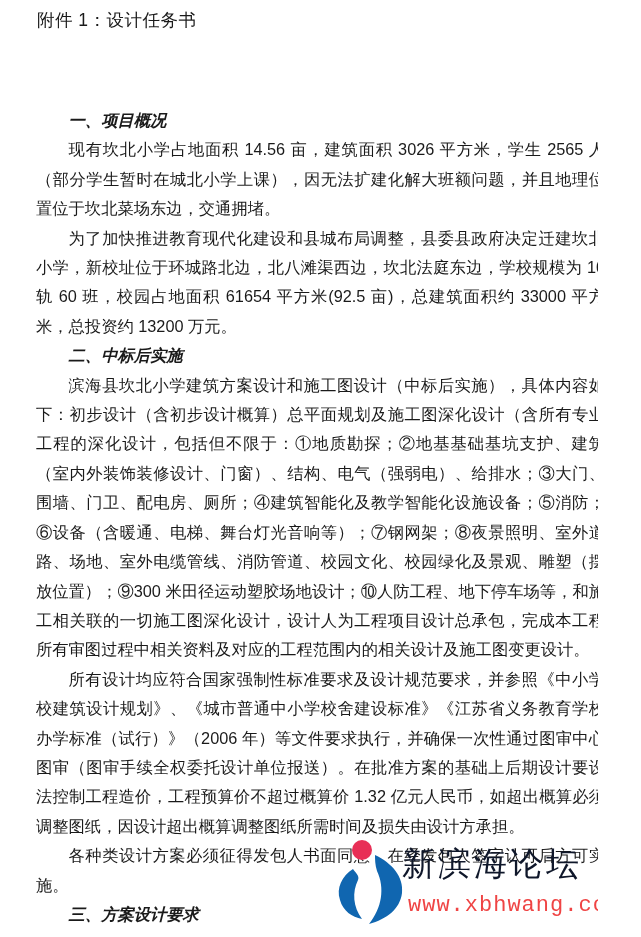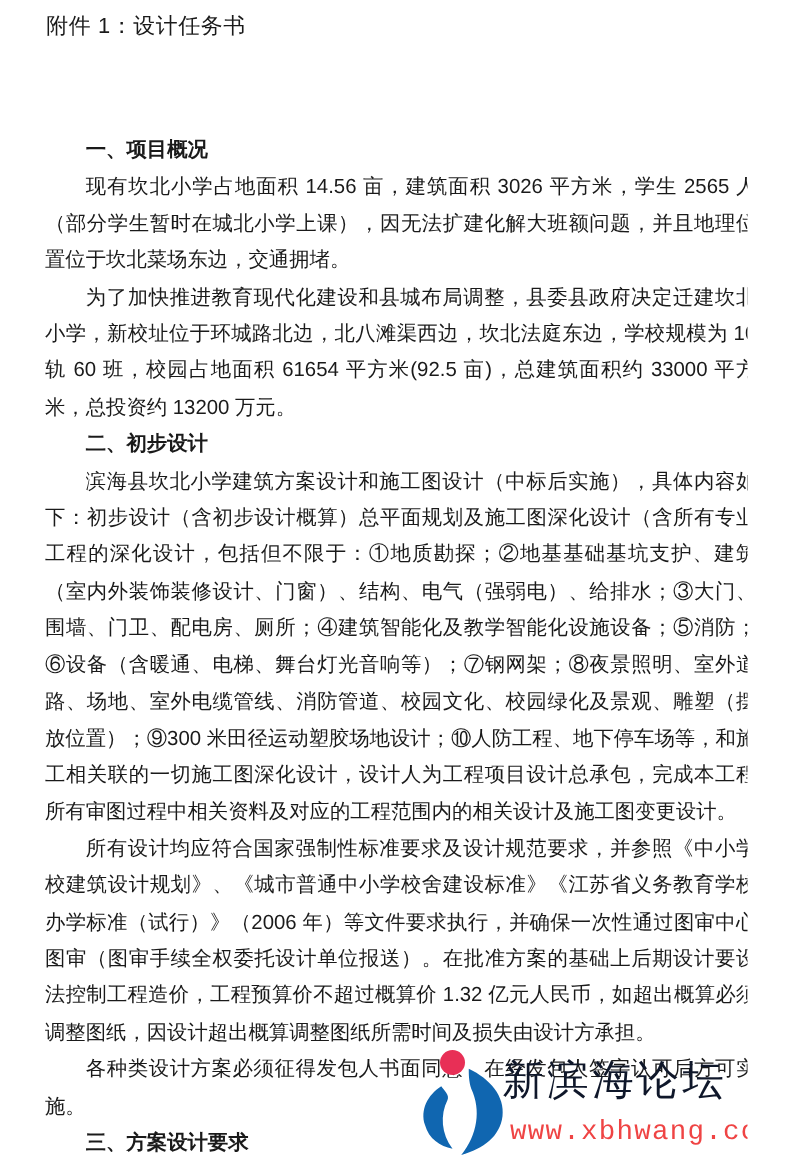--- a/index.html
+++ b/index.html
@@ -40,20 +40,21 @@
     line-height: 29.4px;
     text-align: justify;
     text-justify: inter-ideograph;
   }
   .doc-body p {
     margin: 0;
     text-indent: 2em;
   }
   .sec-heading {
     font-weight: bold;
+    font-style: italic;
   }
   
   .watermark {
     position: absolute;
     left: 332px;
     top: 838px;
     width: 309px;
     height: 99px;
     pointer-events: none;
   }
@@ -90,21 +91,21 @@
 <div class="page">
 
   <div class="attachment-label">附件 1：设计任务书</div>
 
 
   <div class="doc-body">
     <p class="sec-heading">一、项目概况</p>
     <p class="para">现有坎北小学占地面积 14.56 亩，建筑面积 3026 平方米，学生 2565 人（部分学生暂时在城北小学上课），因无法扩建化解大班额问题，并且地理位置位于坎北菜场东边，交通拥堵。</p>
     <p class="para">为了加快推进教育现代化建设和县城布局调整，县委县政府决定迁建坎北小学，新校址位于环城路北边，北八滩渠西边，坎北法庭东边，学校规模为 10 轨 60 班，校园占地面积 61654 平方米(92.5 亩)，总建筑面积约 33000 平方米，总投资约 13200 万元。</p>
 
-    <p class="sec-heading">二、初步设计</p>
+    <p class="sec-heading">二、中标后实施</p>
     <p class="para">滨海县坎北小学建筑方案设计和施工图设计（中标后实施），具体内容如下：初步设计（含初步设计概算）总平面规划及施工图深化设计（含所有专业工程的深化设计，包括但不限于：①地质勘探；②地基基础基坑支护、建筑（室内外装饰装修设计、门窗）、结构、电气（强弱电）、给排水；③大门、围墙、门卫、配电房、厕所；④建筑智能化及教学智能化设施设备；⑤消防；⑥设备（含暖通、电梯、舞台灯光音响等）；⑦钢网架；⑧夜景照明、室外道路、场地、室外电缆管线、消防管道、校园文化、校园绿化及景观、雕塑（摆放位置）；⑨300 米田径运动塑胶场地设计；⑩人防工程、地下停车场等，和施工相关联的一切施工图深化设计，设计人为工程项目设计总承包，完成本工程所有审图过程中相关资料及对应的工程范围内的相关设计及施工图变更设计。</p>
     <p class="para">所有设计均应符合国家强制性标准要求及设计规范要求，并参照《中小学校建筑设计规划》、《城市普通中小学校舍建设标准》《江苏省义务教育学校办学标准（试行）》（2006 年）等文件要求执行，并确保一次性通过图审中心图审（图审手续全权委托设计单位报送）。在批准方案的基础上后期设计要设法控制工程造价，工程预算价不超过概算价 1.32 亿元人民币，如超出概算必须调整图纸，因设计超出概算调整图纸所需时间及损失由设计方承担。</p>
     <p class="para">各种类设计方案必须征得发包人书面同意，在经发包人签字认可后方可实施。</p>
 
     <p class="sec-heading">三、方案设计要求</p>
   </div>
 
   <div class="watermark">
     <svg class="wm-logo" width="95" height="99" viewBox="0 0 95 99">
       <circle cx="30" cy="12" r="10" fill="#e82f56"></circle>

